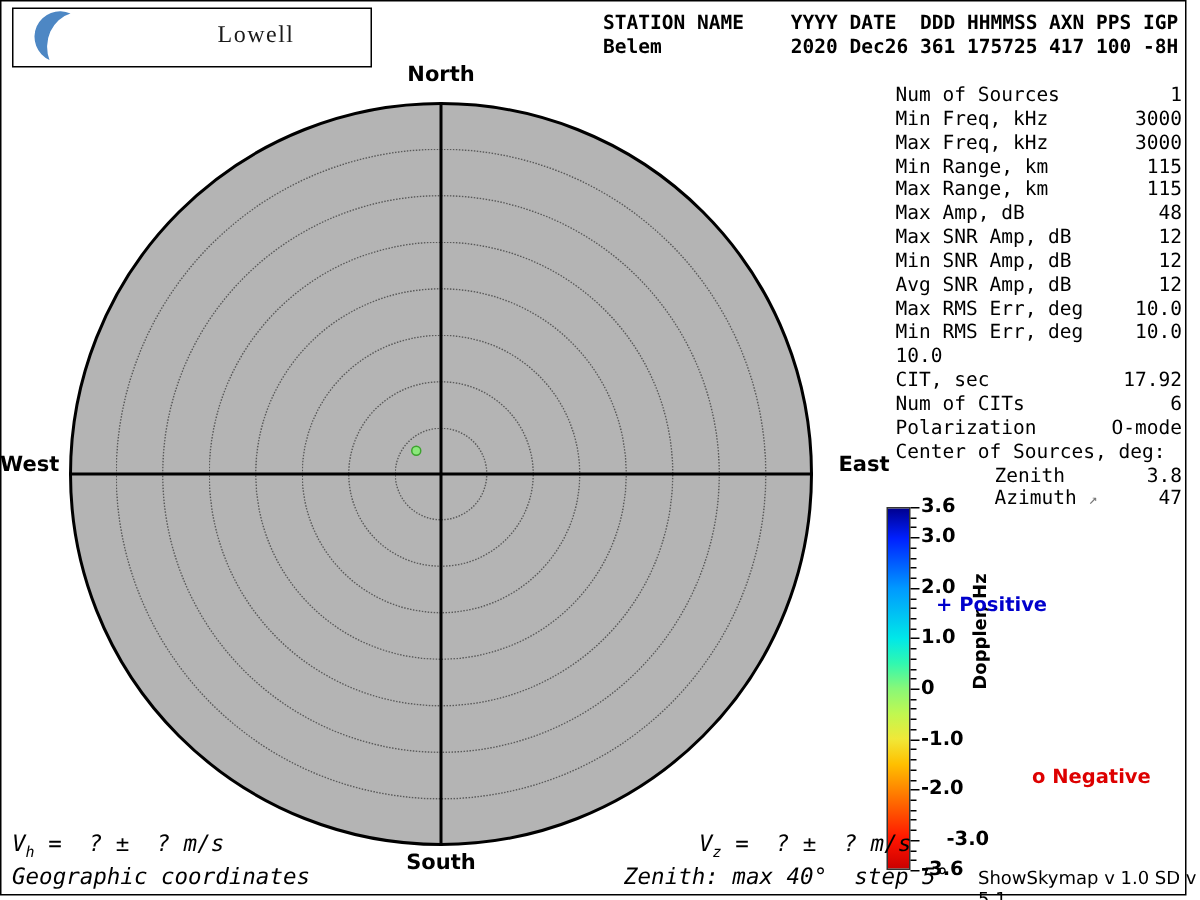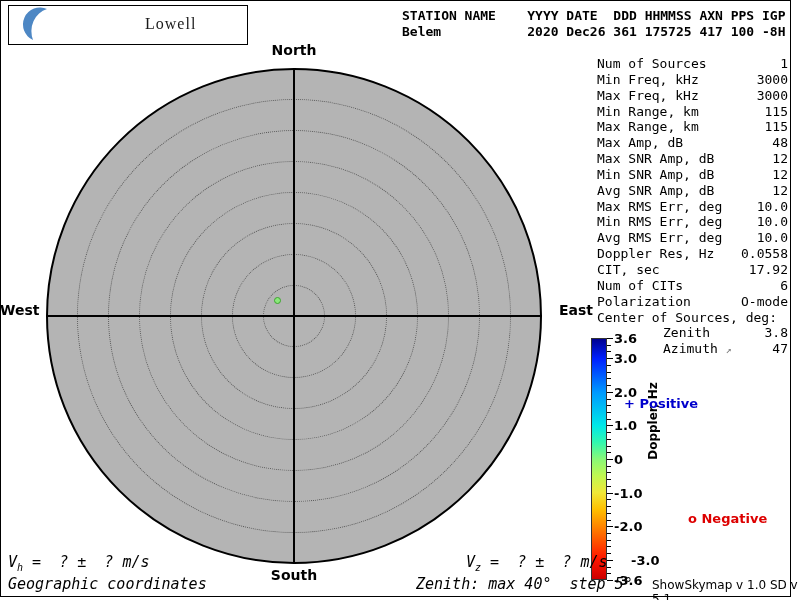--- a/index.html
+++ b/index.html
@@ -84,22 +84,21 @@
     <div class="prow"><span>Min Freq, kHz</span><span>3000</span></div>
     <div class="prow"><span>Max Freq, kHz</span><span>3000</span></div>
     <div class="prow"><span>Min Range, km</span><span>115</span></div>
     <div class="prow"><span>Max Range, km</span><span>115</span></div>
     <div class="prow"><span>Max Amp, dB</span><span>48</span></div>
     <div class="prow"><span>Max SNR Amp, dB</span><span>12</span></div>
     <div class="prow"><span>Min SNR Amp, dB</span><span>12</span></div>
     <div class="prow"><span>Avg SNR Amp, dB</span><span>12</span></div>
     <div class="prow"><span>Max RMS Err, deg</span><span>10.0</span></div>
     <div class="prow"><span>Min RMS Err, deg</span><span>10.0</span></div>
-    <div class="prow"><span>Avg RMS Err, deg</span><span>10.0</span></div>
-    <div class="prow"><span>Doppler Res, Hz</span><span>0.0558</span></div>
+    <div class="prow"><span>10.0</span></div>
     <div class="prow"><span>CIT, sec</span><span>17.92</span></div>
     <div class="prow"><span>Num of CITs</span><span>6</span></div>
     <div class="prow"><span>Polarization</span><span>O-mode</span></div>
     <div class="prow">Center of Sources, deg:</div>
     <div class="prow"><span class="ind">Zenith</span><span>3.8</span></div>
     <div class="prow"><span class="ind">Azimuth <span class="az-arrow">↗</span></span><span>47</span></div>
   </div>
 
 <div class="abs" id="colorbar" style="background: linear-gradient(rgb(0, 0, 144) 0%, rgb(0, 32, 255) 8.3%, rgb(0, 153, 255) 22.2%, rgb(0, 232, 232) 36.1%, rgb(48, 248, 176) 43%, rgb(136, 248, 120) 50%, rgb(192, 248, 80) 57%, rgb(240, 232, 56) 64%, rgb(255, 192, 0) 71%, rgb(255, 136, 0) 77.8%, rgb(255, 21, 0) 91.7%, rgb(204, 0, 0) 100%);"></div>
 <div id="ticks-holder">

